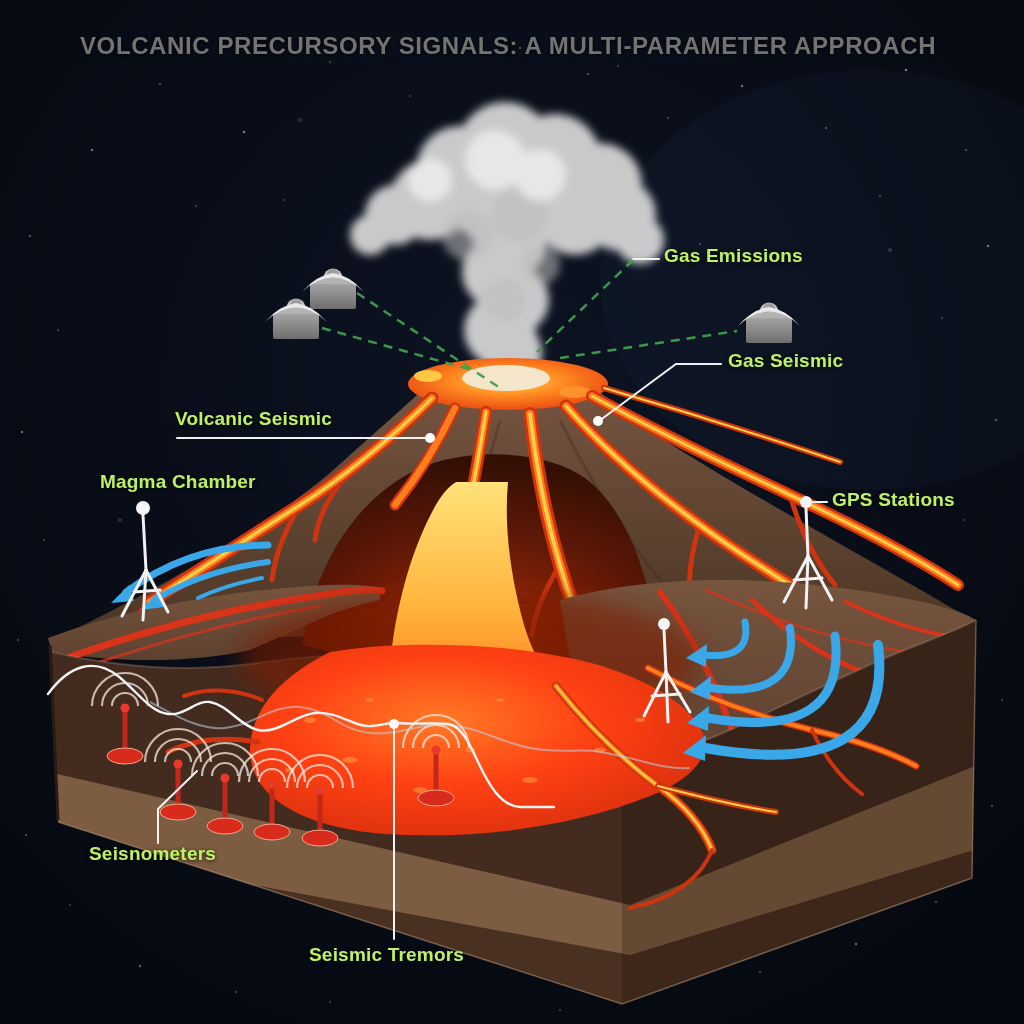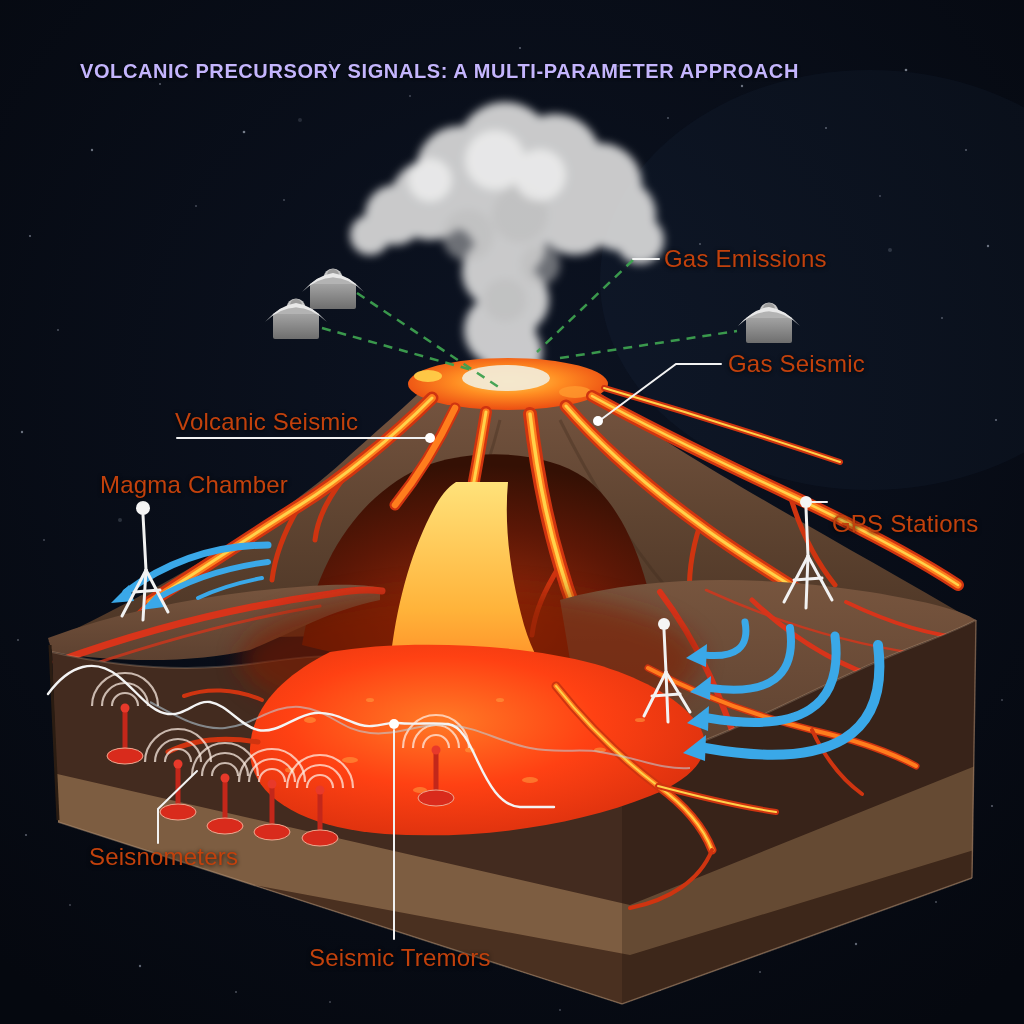--- a/index.html
+++ b/index.html
@@ -1,27 +1,27 @@
 <!DOCTYPE html>
 <html><head>
 <meta charset="utf-8">
 <style>
   html,body{margin:0;padding:0;background:#05080f;}
   .stage{position:relative;width:1024px;height:1024px;overflow:hidden;
          font-family:"Liberation Sans",sans-serif;background:#070b14;}
   .stage svg{position:absolute;left:0;top:0;}
-  .title{position:absolute;left:80px;top:60px;color:#c4b5fd;font-size:20px;
+  .title{position:absolute;left:80px;top:32px;color:#737373;font-size:24px;
          font-weight:bold;letter-spacing:.6px;text-shadow:0 1px 3px rgba(0,0,0,.8);}
-  .label{position:absolute;color:#c2410c;font-size:24px;font-weight:400;
+  .label{position:absolute;color:#bef264;font-size:19px;font-weight:700;
          letter-spacing:.2px;text-shadow:0 1px 4px rgba(0,0,0,.85);white-space:nowrap;}
   .l-gas-emissions{left:664px;top:245px;}
   .l-gas-sensors{left:728px;top:350px;}
   .l-volcanic-edifice{left:175px;top:408px;}
   .l-magma-chamber{left:64px;top:471px;margin-left:36px;}
-  .l-gps-stations{left:832px;top:510px;}
+  .l-gps-stations{left:832px;top:489px;}
   .l-ground-deformation{left:558px;top:794px;}
   .l-seismometers{left:77px;top:843px;margin-left:12px;}
   .l-seismic-tremors{left:309px;top:944px;}
   
   .lv1{fill:none;stroke:#cf3410;stroke-linecap:round;}
   .lv2{fill:none;stroke:#ff7d1d;stroke-linecap:round;}
   .lv3{fill:none;stroke:#ffd24a;stroke-linecap:round;}
   .rip{fill:none;stroke:rgba(255,240,230,.72);stroke-width:2.2;}
   .stem{stroke:#c3271a;stroke-width:5;stroke-linecap:round;}
   .sbase{fill:#d92b1c;stroke:#f0a890;stroke-width:1;}

